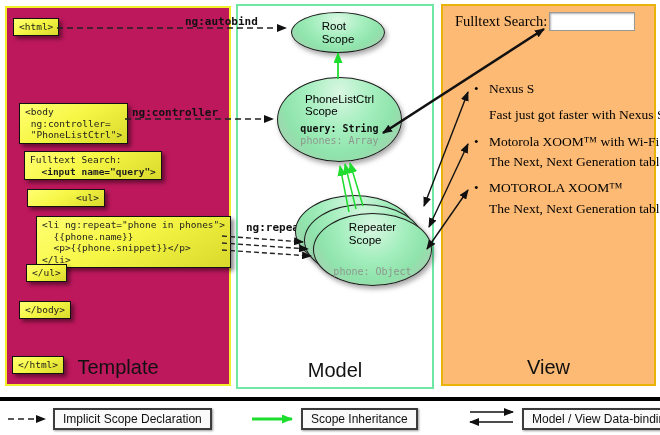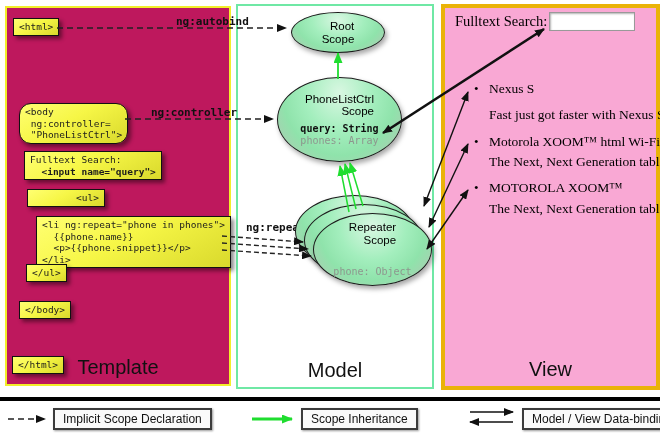--- a/index.html
+++ b/index.html
@@ -1,34 +1,34 @@
 <!DOCTYPE html>
 <html><head>
 <meta charset="utf-8">
 <style>
   html,body{margin:0;padding:0;background:#fff;}
   #stage{position:relative;width:660px;height:435px;background:#fff;overflow:hidden;
          font-family:"Liberation Sans",sans-serif;}
   .col{position:absolute;background:#be185d;}
   .col-template{left:5px;top:6px;width:222px;height:376px;border:2px solid #f2ee2a;}
   .col-model{left:236px;top:4px;width:194px;height:381px;border:2px solid #6fe8a5;background:#fff;}
-  .col-view{left:441px;top:4px;width:211px;height:378px;border:4px solid #eab308;background:#f9a8d4;}
+  .col-view{left:441px;top:4px;width:211px;height:378px;border:2px solid #eab308;background:#fdba74;}
   .col-label{position:absolute;bottom:5px;left:0;width:100%;text-align:center;
              font-size:20px;color:#111;}
   .code{position:absolute;background:linear-gradient(150deg,#ffff72 0%,#f6f646 45%,#d9d92c 100%);
         border:1.5px solid #111;box-shadow:2.5px 3px 4px rgba(0,0,0,.45);
         padding:2px 5px;font:9.5px/11.5px "DejaVu Sans Mono",monospace;color:#1c1c1c;
         white-space:pre;z-index:5;}
   .code .bold{font-weight:bold;}
   .nglabel{position:absolute;font:bold 11px "DejaVu Sans Mono",monospace;color:#111;z-index:5;}
   .ellipse{position:absolute;border:1.5px solid #1b1b1b;border-radius:50%;
            background:radial-gradient(ellipse at 50% 18%, #d9f7e2 0%, #a3eebd 40%, #8fe3ab 65%, #b9c3b6 100%);
            box-shadow:2px 3px 5px rgba(0,0,0,.35);
            display:flex;flex-direction:column;align-items:center;justify-content:center;
-           text-align:right;z-index:6;}
+           text-align:left;z-index:6;}
   .scope-title{font:11.5px/12.5px "Liberation Sans",sans-serif;color:#000;white-space:pre;}
   .scope-prop{font:10px/12px "DejaVu Sans Mono",monospace;white-space:pre;}
   .prop-bold{font-weight:bold;color:#111;}
   .prop-gray{color:#8e968e;}
   #svg-overlay{position:absolute;left:0;top:0;z-index:20;pointer-events:none;}
   .vserif{font-family:"Liberation Serif",serif;color:#000;}
   #search-label{position:absolute;left:455px;top:13px;font-size:14.5px;}
   #search-input{position:absolute;left:549px;top:12px;width:80px;height:15px;
                 border:1px solid #999;box-shadow:inset 1px 1px 2px rgba(0,0,0,.3);
                 background:#fff;font:12px "Liberation Serif",serif;}
@@ -49,36 +49,36 @@
     <div class="col-label">Template</div>
   </div>
   <div class="col col-model">
     <div class="col-label">Model</div>
   </div>
   <div class="col col-view">
     <div class="col-label">View</div>
   </div>
 
   <div class="code" style="left:13px;top:18px;">&lt;html&gt;</div>
-  <div class="code" style="left:19px;top:103px;border-radius:12px;">&lt;body
+  <div class="code" style="left:19px;top:103px;">&lt;body
  ng:controller=
  "PhoneListCtrl"&gt;</div>
   <div class="code" style="left:24px;top:151px;"><span>Fulltext Search:</span>
 <span class="bold">  &lt;input name="query"&gt;</span></div>
   <div class="code" style="left:27px;top:189px;padding-left:48px;">&lt;ul&gt;</div>
   <div class="code" style="left:36px;top:216px;">&lt;li ng:repeat="phone in phones"&gt;
   {{phone.name}}
   &lt;p&gt;{{phone.snippet}}&lt;/p&gt;
 &lt;/li&gt;</div>
   <div class="code" style="left:26px;top:264px;">&lt;/ul&gt;</div>
   <div class="code" style="left:19px;top:301px;">&lt;/body&gt;</div>
   <div class="code" style="left:12px;top:320px;margin-top:36px;">&lt;/html&gt;</div>
 
-  <div class="nglabel" style="left:132px;top:15px;padding-left:44px;">ng:autobind</div>
-  <div class="nglabel" style="left:132px;top:106px;margin-left:19px;">ng:controller</div>
+  <div class="nglabel" style="left:141px;top:15px;padding-left:44px;">ng:autobind</div>
+  <div class="nglabel" style="left:132px;top:106px;">ng:controller</div>
   <div class="nglabel" style="left:234px;top:221px;margin-left:12px;">ng:repeat</div>
 
   <div class="ellipse" style="left:291px;top:12px;width:92px;height:39px;">
     <div class="scope-title">Root
 Scope</div>
   </div>
 
   <div class="ellipse" style="left:277px;top:77px;width:123px;height:83px;">
     <div class="scope-title">PhoneListCtrl
 Scope</div>
@@ -98,21 +98,21 @@
 
   <div id="search-label" class="vserif">Fulltext Search:</div>
   <input id="search-input" value="" style="">
 
   <div class="vitem-name vserif" style="left:474px;top:81px;">
     <span class="bullet">•</span><span>Nexus S</span>
   </div>
   <div class="vitem-snippet vserif" style="top:107px;">Fast just got faster with Nexus S.</div>
 
   <div class="vitem-name vserif" style="left:474px;top:134px;">
-    <span class="bullet">•</span><span>Motorola XOOM™ html Wi-Fi</span>
+    <span class="bullet">•</span><span>Motorola XOOM™ with Wi-Fi</span>
   </div>
   <div class="vitem-snippet vserif" style="top:154px;">The Next, Next Generation tablet.</div>
 
   <div class="vitem-name vserif" style="left:474px;top:180px;">
     <span class="bullet">•</span><span>MOTOROLA XOOM™</span>
   </div>
   <div class="vitem-snippet vserif" style="top:201px;">The Next, Next Generation tablet.</div>
 
   <div id="legend-divider"></div>
   <div class="lgbox" style="left:301px;">Scope Inheritance</div>

